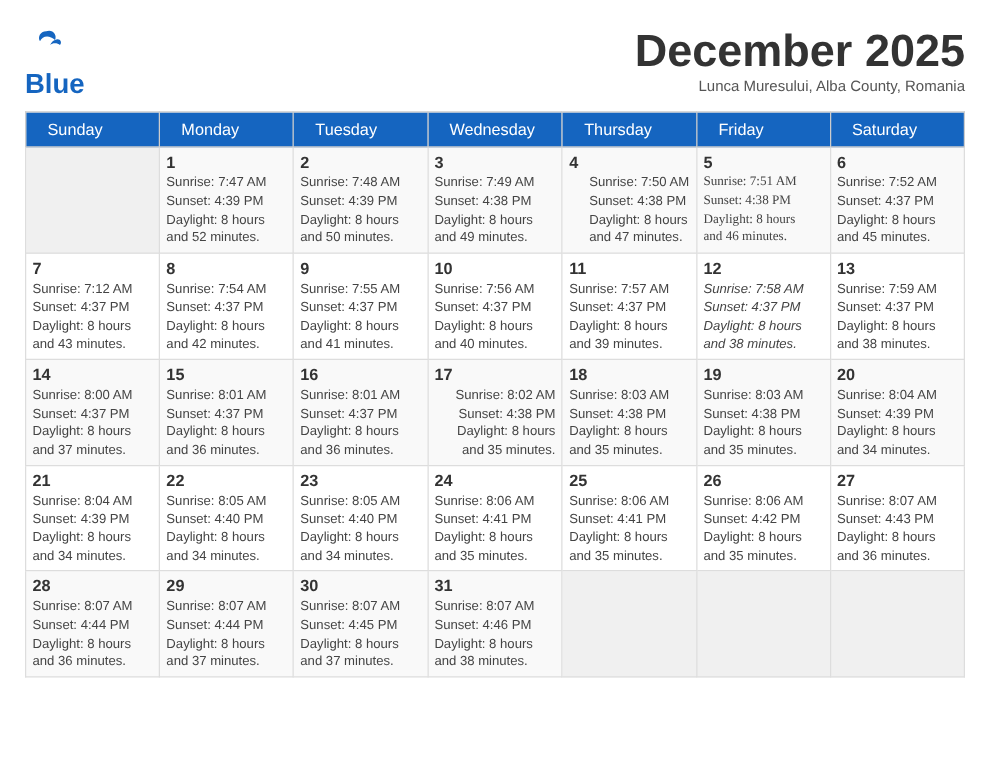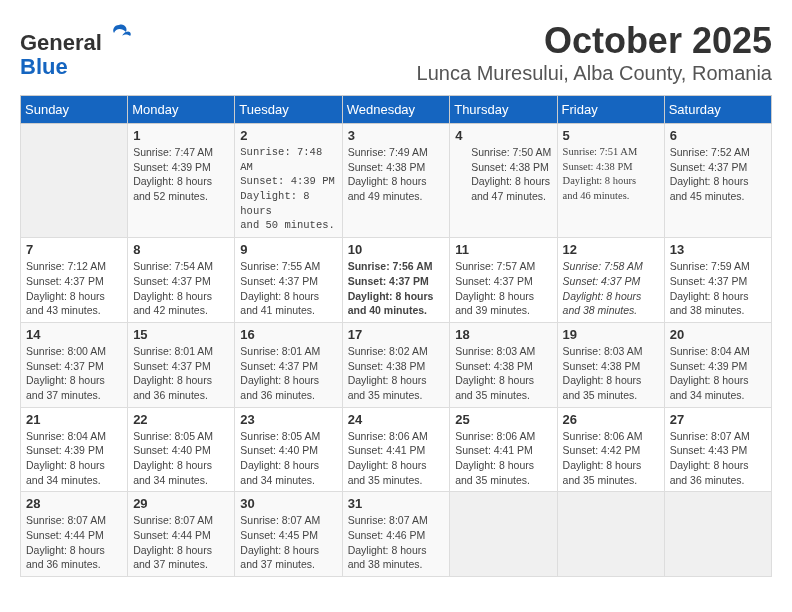--- a/index.html
+++ b/index.html
@@ -34,32 +34,32 @@
     }
     .title-block {
       text-align: right;
     }
     .month-title {
       font-size: 36px;
       font-weight: bold;
       color: #333;
     }
     .location {
-      font-size: 20px;
+      font-size: 12px;
       color: #555;
     }
     table {
       width: 100%;
       border-collapse: collapse;
       font-size: 11px;
     }
     thead tr th {
       background-color: #1565c0;
       color: #fff;
-      padding: 6px 4px;
+      padding: 6px 17px;
       text-align: left;
       font-size: 13px;
       font-weight: normal;
       border: 1px solid #ccc;
     }
     tbody tr td {
       vertical-align: top;
       padding: 4px 5px;
       border: 1px solid #ddd;
       min-height: 70px;
@@ -87,32 +87,32 @@
       background-color: #f0f0f0 !important;
     }
   </style>
 </head>
 <body>
 
 <div class="header">
   <div class="logo">
     <div>
       <div class="logo-text">
-        <span class="logo-general">General</span><svg class="logo-icon" viewBox="0 0 30 30">
+        <svg class="logo-icon" viewBox="0 0 30 30">
             <path d="M15 5 C10 5 8 10 10 13 C12 8 18 8 22 12 C24 8 20 3 15 5Z" fill="#1565c0"></path>
             <path d="M22 12 C26 10 28 14 26 16 C24 14 20 14 18 16 C19 14 21 12 22 12Z" fill="#1565c0"></path>
           </svg>
       </div>
       <div class="logo-text">
         <span class="logo-blue">Blue</span>
       </div>
     </div>
   </div>
   <div class="title-block">
-    <div class="month-title">October 2025</div>
+    <div class="month-title">December 2025</div>
     <div class="location">Lunca Muresului, Alba County, Romania</div>
   </div>
 </div>
 
 <table>
   <thead>
     <tr id="header-row">
     <th>Sunday</th>
         <th>Monday</th>
         <th>Tuesday</th>
@@ -127,21 +127,21 @@
         <td class="empty-cell"></td>
         <td>
           <span class="day-number">1</span>
           <div class="day-info" style="white-space: pre-line;">Sunrise: 7:47 AM
 Sunset: 4:39 PM
 Daylight: 8 hours
 and 52 minutes.</div>
         </td>
         <td>
           <span class="day-number">2</span>
-          <div class="day-info" style="white-space: pre-line; font-family: Liberation Mono, monospace;">Sunrise: 7:48 AM
+          <div class="day-info" style="white-space: pre-line;">Sunrise: 7:48 AM
 Sunset: 4:39 PM
 Daylight: 8 hours
 and 50 minutes.</div>
         </td>
         <td>
           <span class="day-number">3</span>
           <div class="day-info" style="white-space: pre-line;">Sunrise: 7:49 AM
 Sunset: 4:38 PM
 Daylight: 8 hours
 and 49 minutes.</div>
@@ -185,21 +185,21 @@
         </td>
         <td>
           <span class="day-number">9</span>
           <div class="day-info" style="white-space: pre-line;">Sunrise: 7:55 AM
 Sunset: 4:37 PM
 Daylight: 8 hours
 and 41 minutes.</div>
         </td>
         <td>
           <span class="day-number">10</span>
-          <div class="day-info" style="white-space: pre-line; font-weight: bold;">Sunrise: 7:56 AM
+          <div class="day-info" style="white-space: pre-line;">Sunrise: 7:56 AM
 Sunset: 4:37 PM
 Daylight: 8 hours
 and 40 minutes.</div>
         </td>
         <td>
           <span class="day-number">11</span>
           <div class="day-info" style="white-space: pre-line;">Sunrise: 7:57 AM
 Sunset: 4:37 PM
 Daylight: 8 hours
 and 39 minutes.</div>
@@ -236,21 +236,21 @@
         </td>
         <td>
           <span class="day-number">16</span>
           <div class="day-info" style="white-space: pre-line;">Sunrise: 8:01 AM
 Sunset: 4:37 PM
 Daylight: 8 hours
 and 36 minutes.</div>
         </td>
         <td>
           <span class="day-number">17</span>
-          <div class="day-info" style="white-space: pre-line;">Sunrise: 8:02 AM
+          <div class="day-info" style="white-space: pre-line; text-align: right;">Sunrise: 8:02 AM
 Sunset: 4:38 PM
 Daylight: 8 hours
 and 35 minutes.</div>
         </td>
         <td>
           <span class="day-number">18</span>
           <div class="day-info" style="white-space: pre-line;">Sunrise: 8:03 AM
 Sunset: 4:38 PM
 Daylight: 8 hours
 and 35 minutes.</div>

